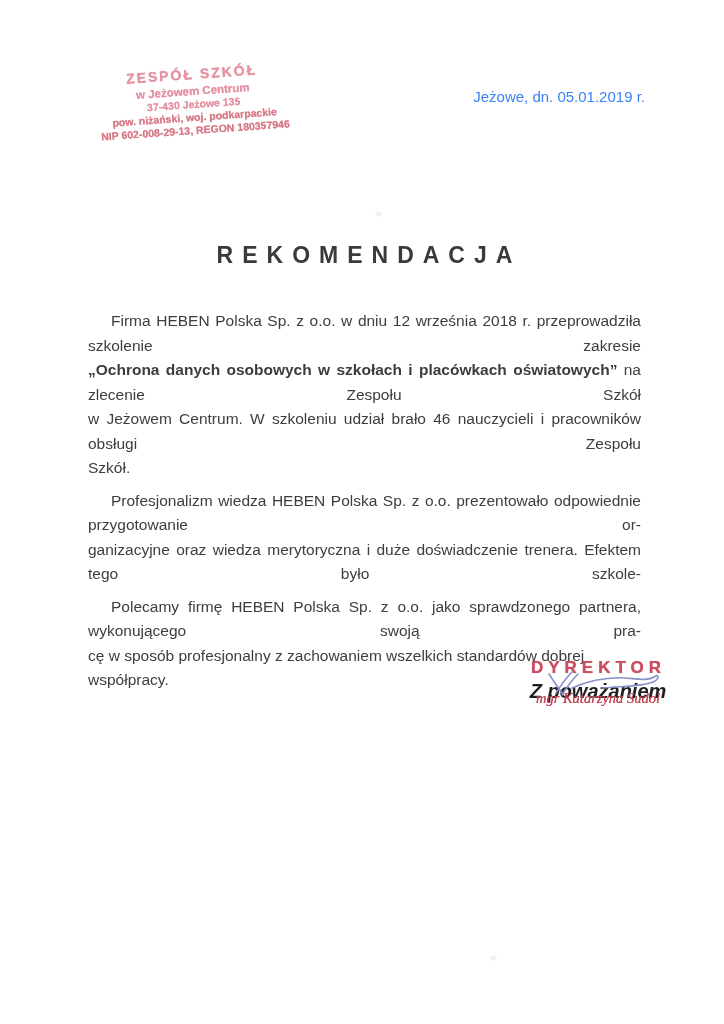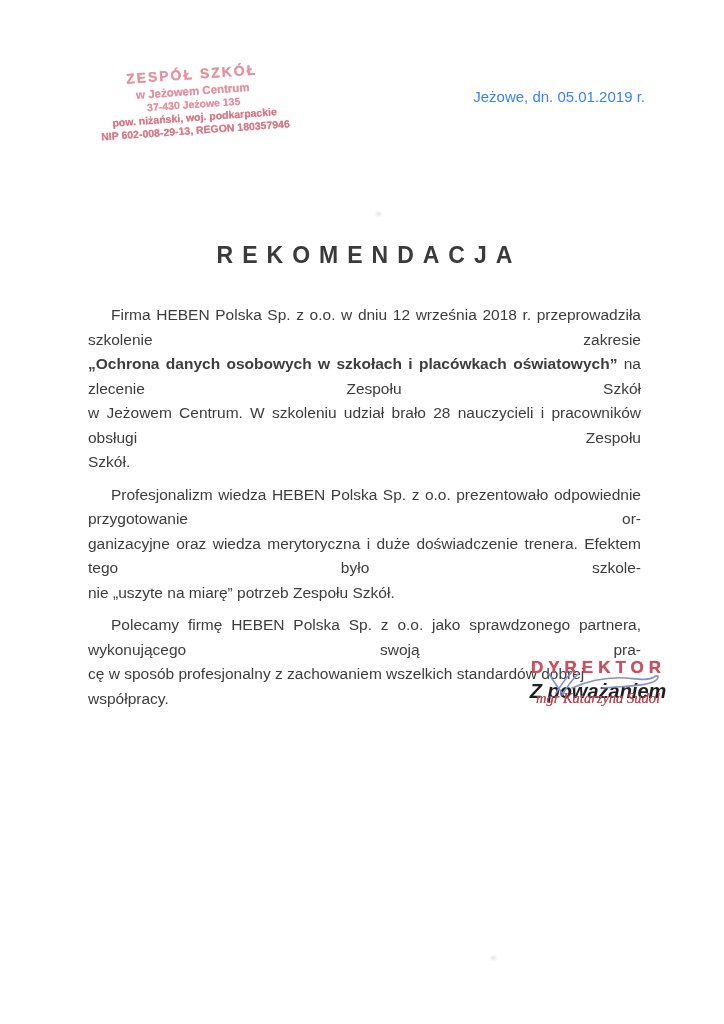--- a/index.html
+++ b/index.html
@@ -57,21 +57,21 @@
   
   .body-text {
     position: absolute;
     left: 88px;
     top: 303px;
     width: 553px;
     font-size: 15.5px;
     line-height: 24.5px;
     color: #3d3d3d;
   }
-  .paragraph { margin: 0 0 8px 0; }
+  .paragraph { margin: 6px 0 8px 0; }
   .line { text-align: left; }
   .line.j { text-align: justify; text-align-last: justify; }
   .line.ind { text-indent: 23px; }
   .line .b { font-weight: 700; }
 
   
   .sig-block {
     position: absolute;
     left: 523px;
     top: 632px;
@@ -139,27 +139,26 @@
   </div>
 
   <div class="dateline">Jeżowe, dn. 05.01.2019 r.</div>
 
   <div class="doc-title">REKOMENDACJA</div>
 
   <div class="body-text">
       <div class="paragraph">
         <div class="line j ind"><span>Firma HEBEN Polska Sp. z o.o. w dniu 12 września 2018 r. przeprowadziła szkolenie zakresie</span></div>
         <div class="line j"><span class="b">„Ochrona danych osobowych w szkołach i placówkach oświatowych”</span><span> na zlecenie Zespołu Szkół</span></div>
-        <div class="line j"><span>w Jeżowem Centrum. W szkoleniu udział brało 28 nauczycieli i pracowników obsługi Zespołu</span></div>
+        <div class="line j"><span>w Jeżowem Centrum. W szkoleniu udział brało 46 nauczycieli i pracowników obsługi Zespołu</span></div>
         <div class="line"><span>Szkół.</span></div>
       </div>
       <div class="paragraph">
         <div class="line j ind"><span>Profesjonalizm wiedza HEBEN Polska Sp. z o.o. prezentowało odpowiednie przygotowanie or-</span></div>
         <div class="line j"><span>ganizacyjne oraz wiedza merytoryczna i duże doświadczenie trenera. Efektem tego było szkole-</span></div>
-        <div class="line"><span>nie „uszyte na miarę” potrzeb Zespołu Szkół.</span></div>
       </div>
       <div class="paragraph">
         <div class="line j ind"><span>Polecamy firmę HEBEN Polska Sp. z o.o. jako sprawdzonego partnera, wykonującego swoją pra-</span></div>
         <div class="line"><span>cę w sposób profesjonalny z zachowaniem wszelkich standardów dobrej współpracy.</span></div>
       </div>
     </div>
 
   <div class="sig-block">
     <div class="sig-closing">Z poważaniem</div>
     <div class="sig-role" style="color: rgb(202, 79, 96);">DYREKTOR</div>

